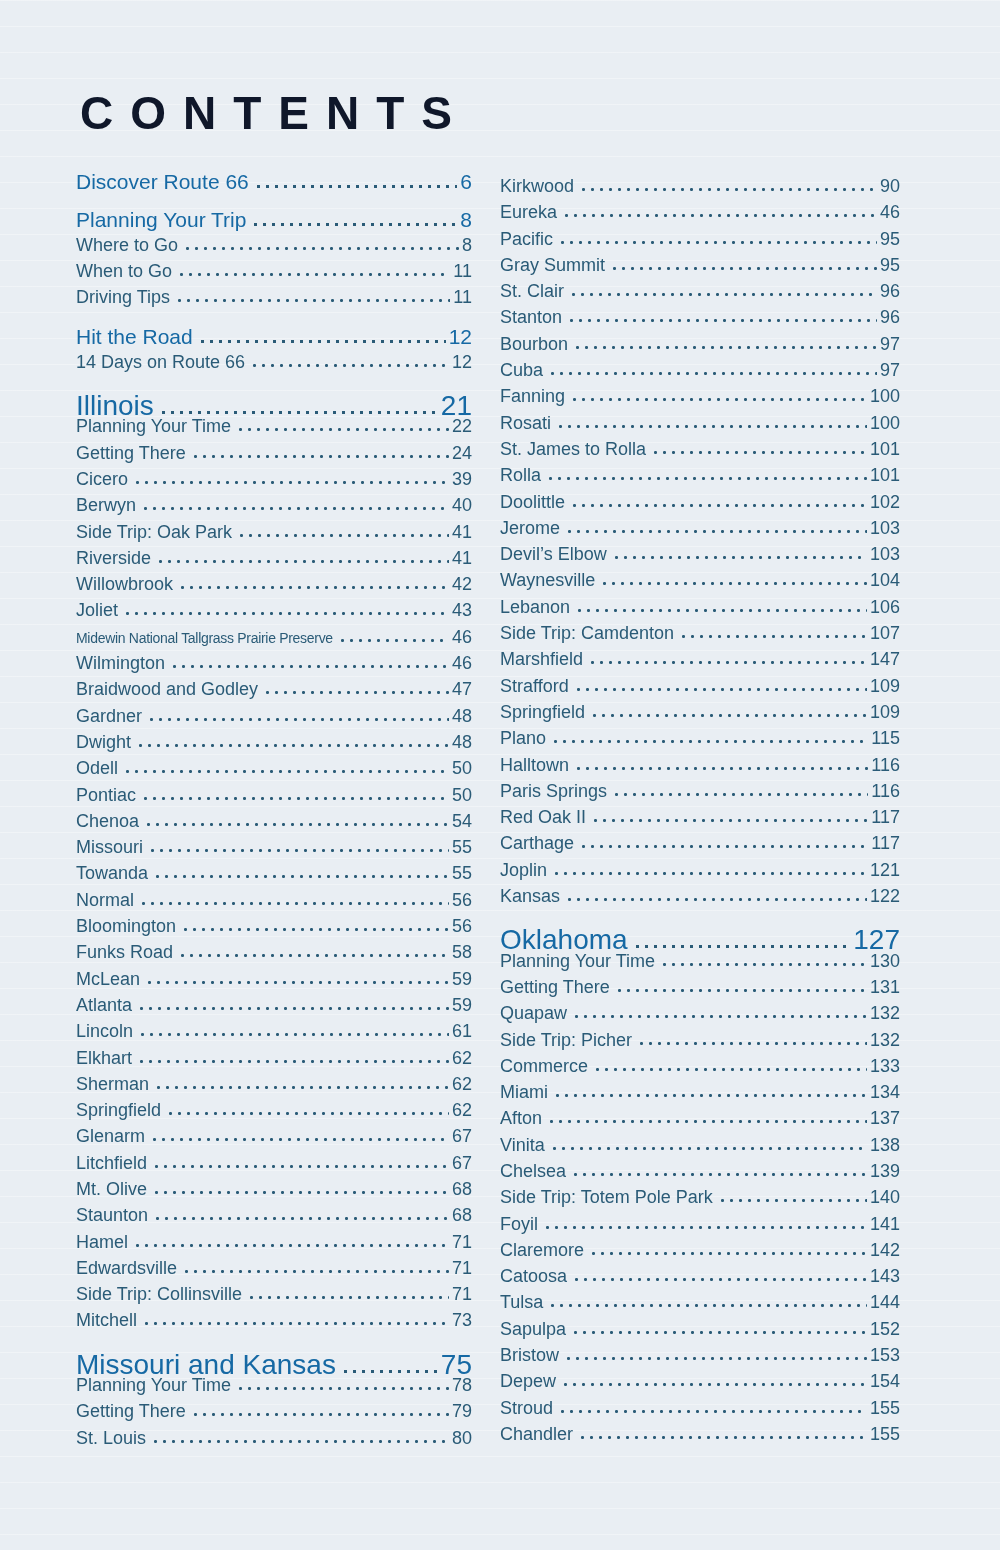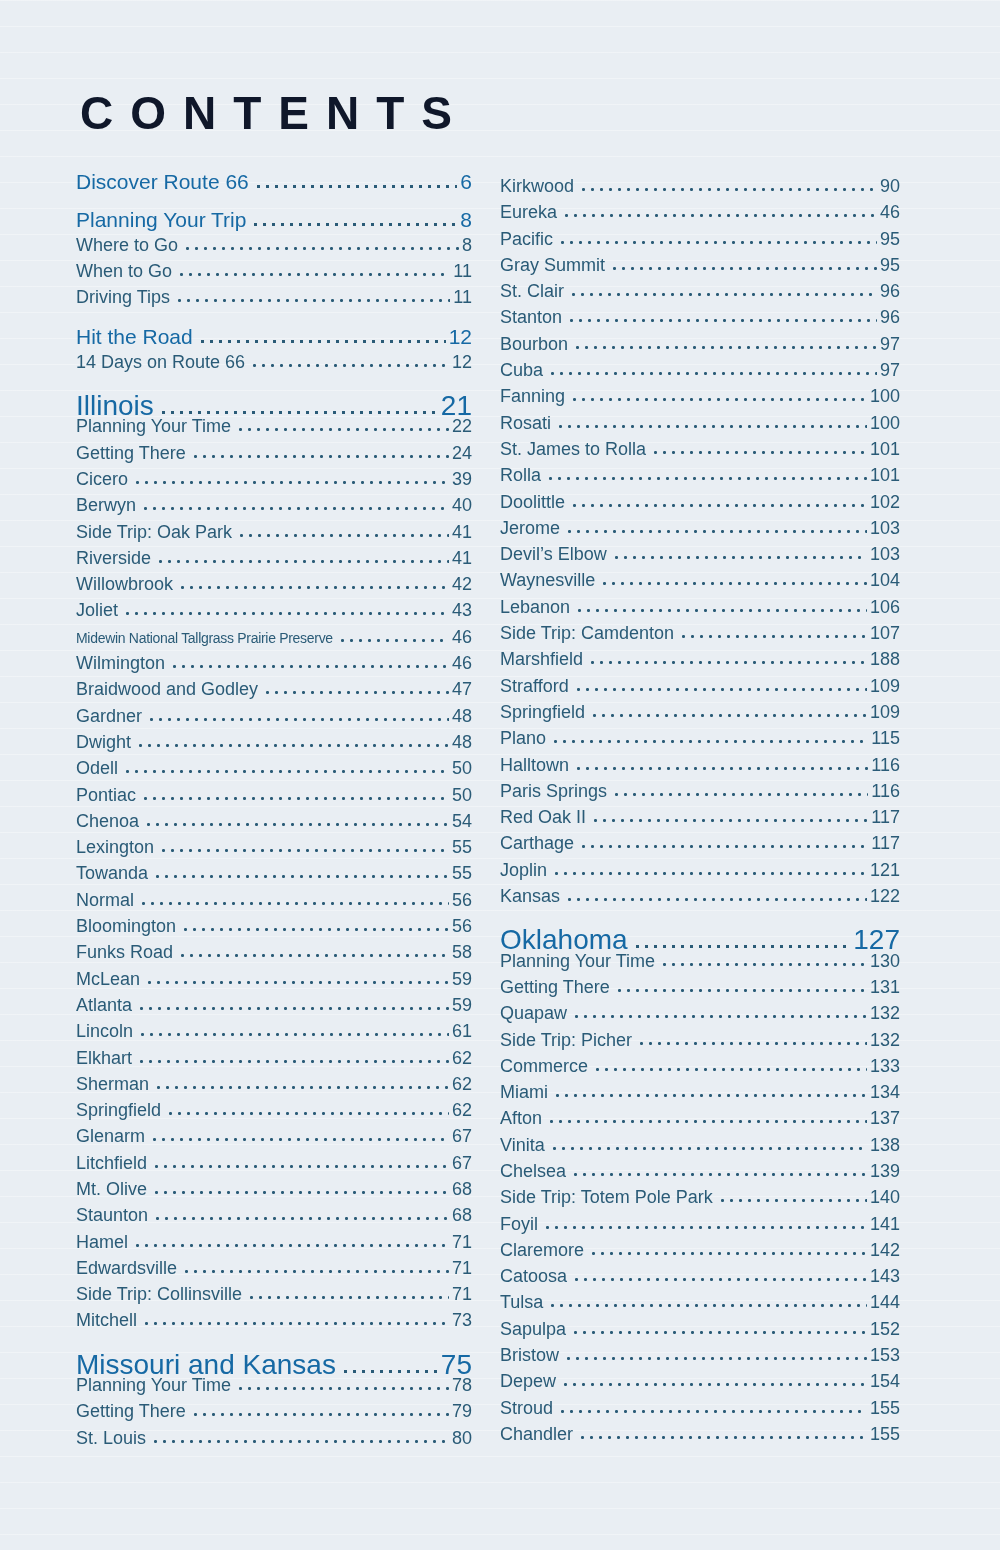--- a/index.html
+++ b/index.html
@@ -188,21 +188,21 @@
     <span class="label">Pontiac</span>
     <span class="leader"></span>
     <span class="num">50</span>
   </div>
     <div class="row entry">
     <span class="label">Chenoa</span>
     <span class="leader"></span>
     <span class="num">54</span>
   </div>
     <div class="row entry">
-    <span class="label">Lexington</span>
+    <span class="label">Missouri</span>
     <span class="leader"></span>
     <span class="num">55</span>
   </div>
     <div class="row entry">
     <span class="label">Towanda</span>
     <span class="leader"></span>
     <span class="num">55</span>
   </div>
     <div class="row entry">
     <span class="label">Normal</span>
@@ -397,21 +397,21 @@
     <span class="num">106</span>
   </div>
     <div class="row entry">
     <span class="label">Side Trip: Camdenton</span>
     <span class="leader"></span>
     <span class="num">107</span>
   </div>
     <div class="row entry">
     <span class="label">Marshfield</span>
     <span class="leader"></span>
-    <span class="num">188</span>
+    <span class="num">147</span>
   </div>
     <div class="row entry">
     <span class="label">Strafford</span>
     <span class="leader"></span>
     <span class="num">109</span>
   </div>
     <div class="row entry">
     <span class="label">Springfield</span>
     <span class="leader"></span>
     <span class="num">109</span>

